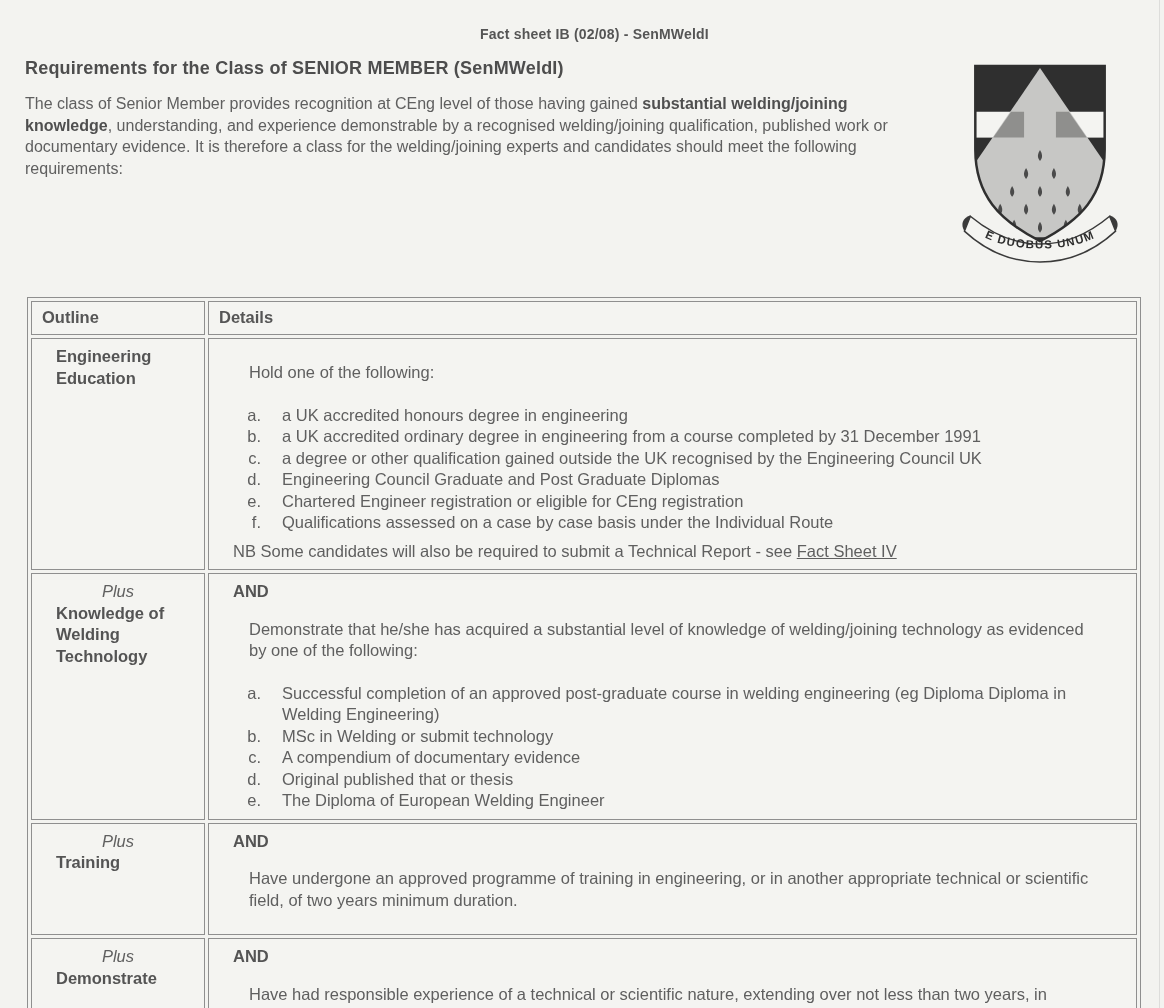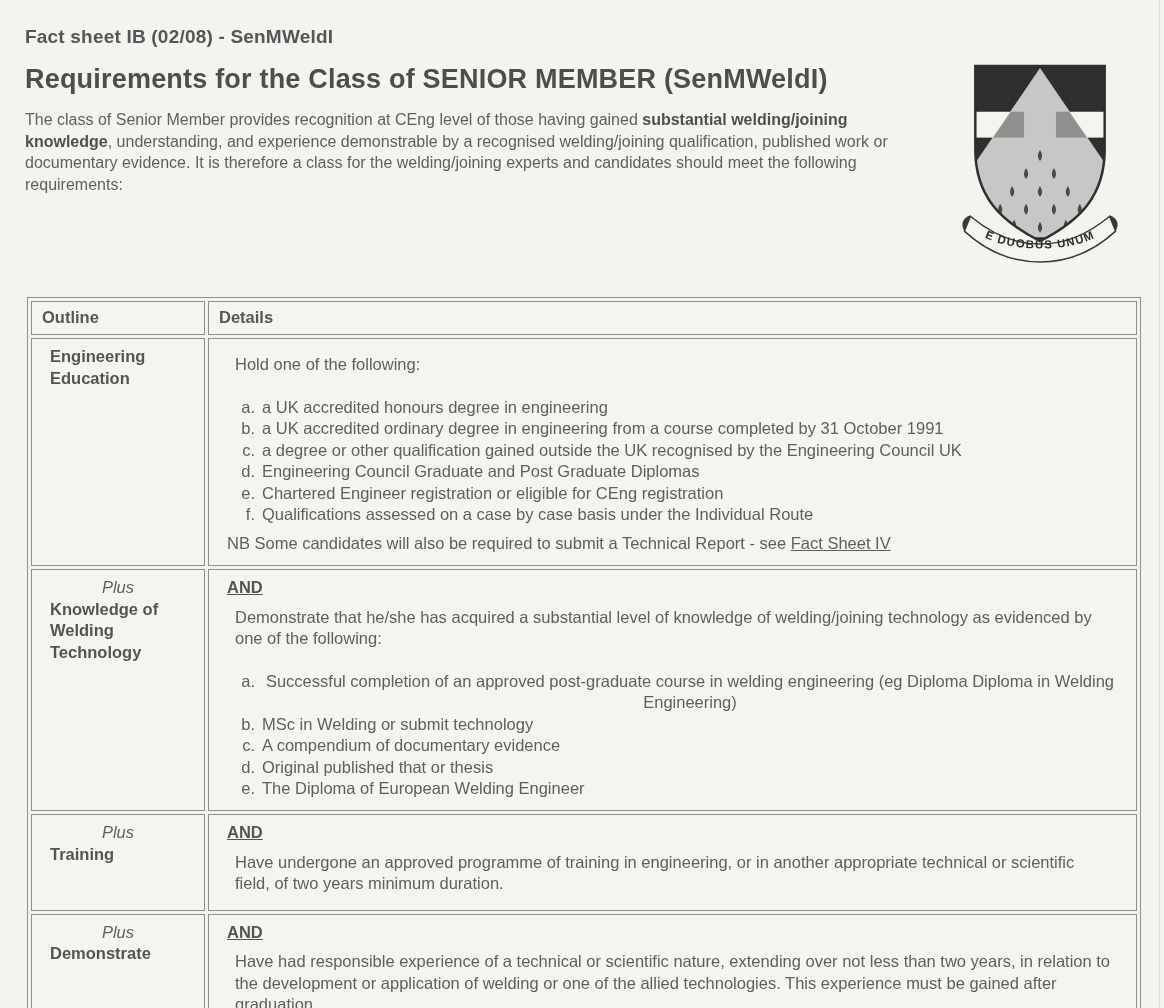--- a/index.html
+++ b/index.html
@@ -5,49 +5,49 @@
   html,body{margin:0;padding:0;}
   body{
     width:1164px;height:1008px;
     background:#f3f3f0;
     font-family:"Liberation Sans",sans-serif;
     color:#5f5f5f;
     position:relative;
     overflow:hidden;
   }
   .page{position:absolute;inset:0;padding:26px 0 0 25px;box-sizing:border-box;}
-  .doc-header{font-size:19px;font-weight:bold;color:#555;letter-spacing:.2px;}
-  .doc-title{font-size:27px;font-weight:bold;color:#4d4d4d;margin:16px 0 0 0;letter-spacing:.2px;}
+  .doc-header{font-size:14px;font-weight:bold;color:#555;letter-spacing:.2px;text-align:center;}
+  .doc-title{font-size:18px;font-weight:bold;color:#4d4d4d;margin:16px 0 0 0;letter-spacing:.2px;}
   .intro{margin:14px 0 0 0;width:897px;font-size:16px;line-height:21.5px;}
   .intro b{color:#4f4f4f;}
   .crest{position:absolute;left:956px;top:60px;width:168px;height:204px;}
   .scan-edge{position:absolute;right:4px;top:0;width:1px;height:100%;background:#dddddb;}
 
   table.req{
     position:absolute;left:27px;top:297px;width:1114px;
     border-collapse:separate;border-spacing:3px;
     border:1px solid #8f8f8f;
     font-size:16.5px;line-height:21.5px;color:#5f5f5f;
     table-layout:fixed;
   }
-  td{border:1px solid #8f8f8f;vertical-align:top;padding:7px 18px;background:#f4f4f1;}
+  td{border:1px solid #8f8f8f;vertical-align:top;padding:7px 24px;background:#f4f4f1;}
   .col-outline{width:152px;}
   tr.hdr td{height:24px;vertical-align:middle;font-weight:bold;color:#565656;padding:4px 10px;}
   tr.row-education td{height:212px;}
   tr.row-knowledge td{height:226px;}
   tr.row-training td{height:58px;}
   tr.row-experience td{height:80px;}
   .plus{font-style:italic;display:block;text-align:center;}
   .outline-b{font-weight:bold;color:#545454;display:block;}
-  .and{font-weight:bold;color:#545454;display:block;text-decoration:underline;}
-  .lead{margin:8px;}
+  .and{font-weight:bold;color:#545454;display:block;}
+  .lead{margin:16px;}
   .list{margin-top:21px;padding-left:10px;}
   .li{display:flex;}
   .marker{flex:0 0 18px;text-align:right;}
-  .li-text{margin-left:7px;text-align:center;}
+  .li-text{margin-left:21px;}
   .nb{margin-top:7px;}
   .link{text-decoration:underline;color:#5f5f5f;cursor:pointer;}
 </style>
 </head>
 <body>
 
 <div class="page">
 
   <div class="doc-header">Fact sheet IB (02/08) - SenMWeldI</div>
 
@@ -110,21 +110,21 @@
         <div class="lead">Hold one of the following:</div>
         <div class="list">
 
             <div class="li">
               <span class="marker">a.</span>
               <span class="li-text">a UK accredited honours degree in engineering</span>
             </div>
 
             <div class="li">
               <span class="marker">b.</span>
-              <span class="li-text">a UK accredited ordinary degree in engineering from a course completed by 31 October 1991</span>
+              <span class="li-text">a UK accredited ordinary degree in engineering from a course completed by 31 December 1991</span>
             </div>
 
             <div class="li">
               <span class="marker">c.</span>
               <span class="li-text">a degree or other qualification gained outside the UK recognised by the Engineering Council UK</span>
             </div>
 
             <div class="li">
               <span class="marker">d.</span>
               <span class="li-text">Engineering Council Graduate and Post Graduate Diplomas</span>

